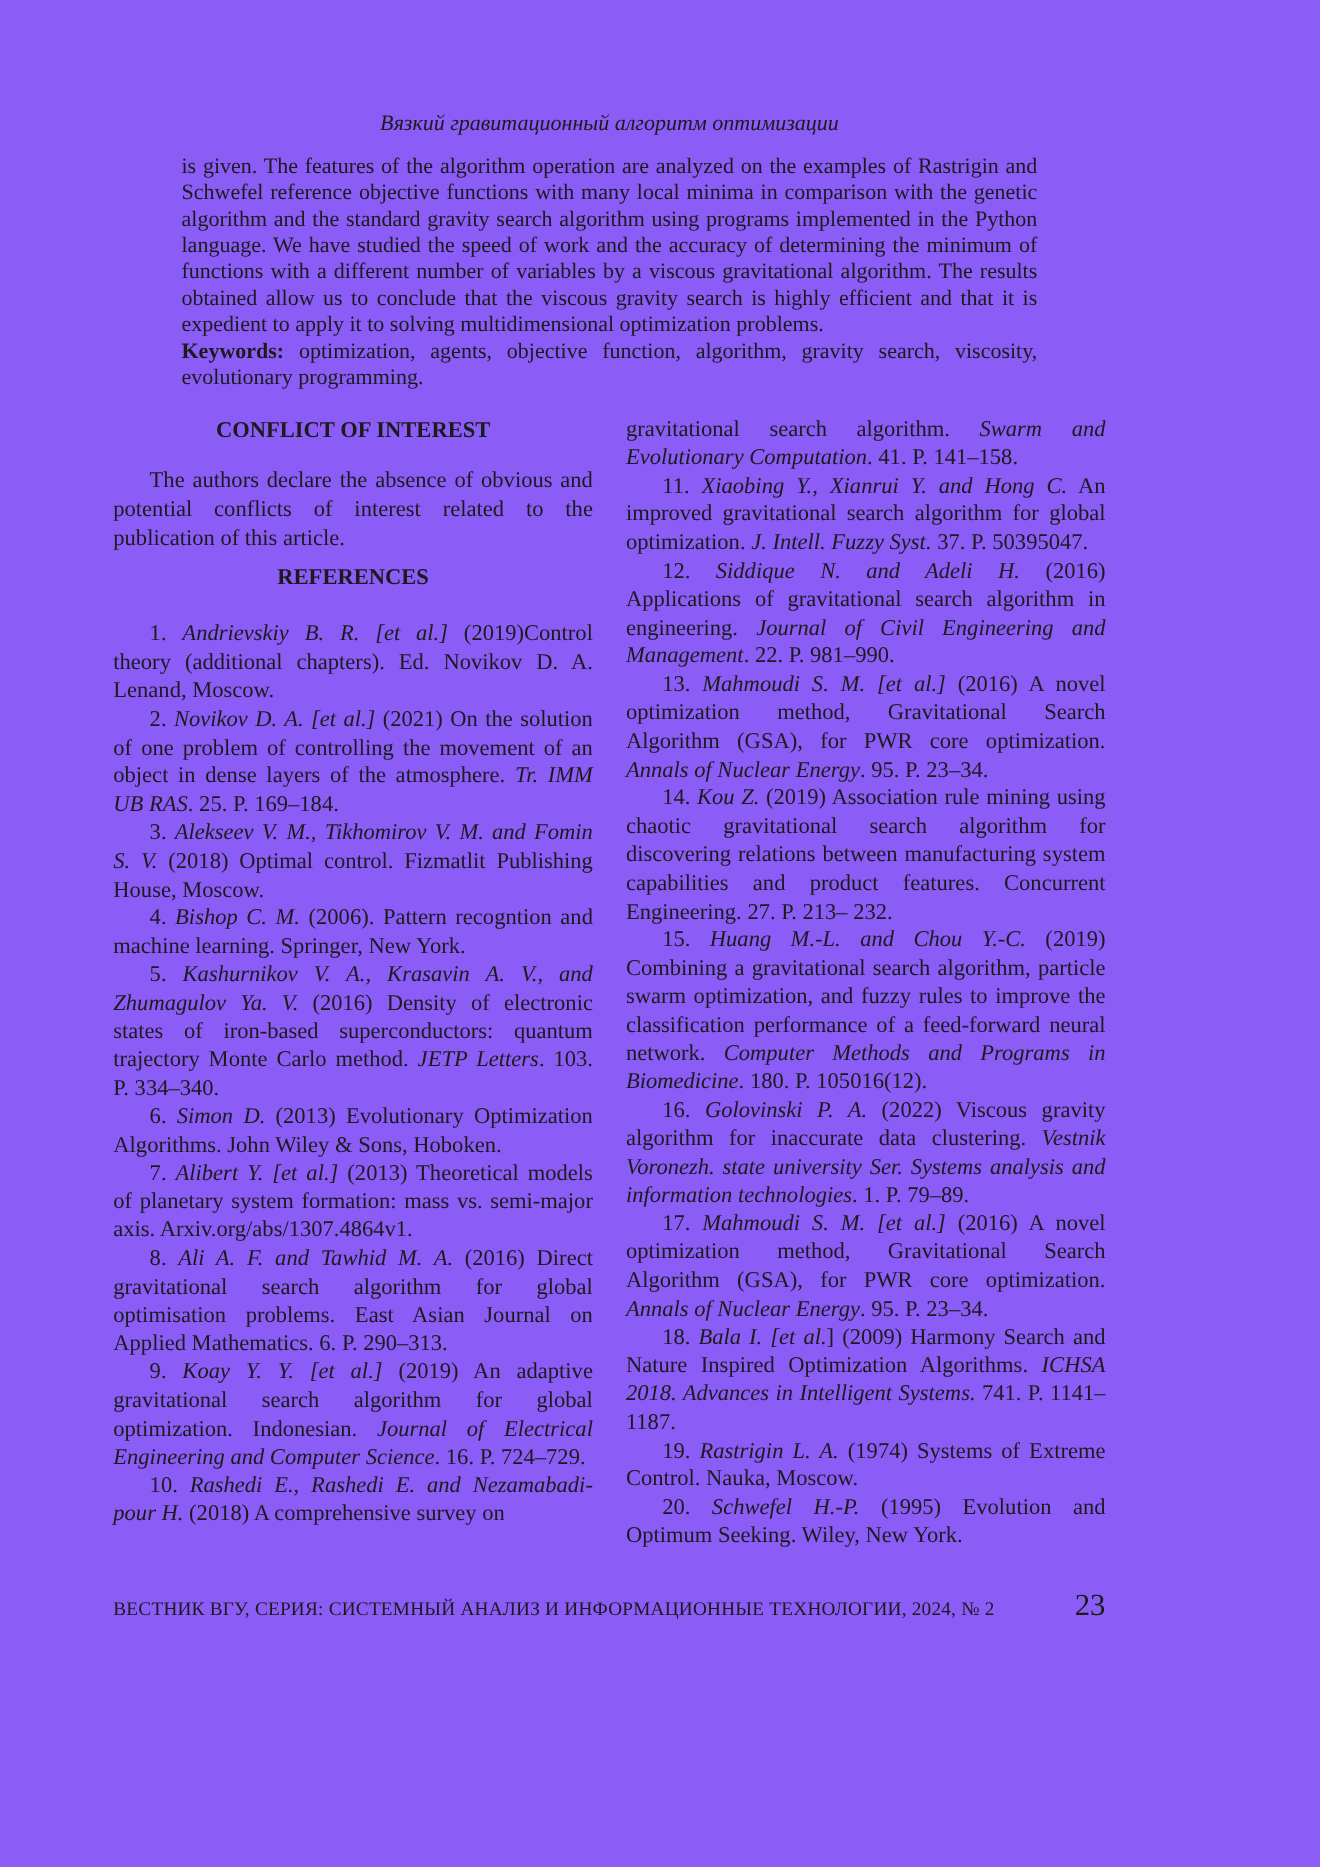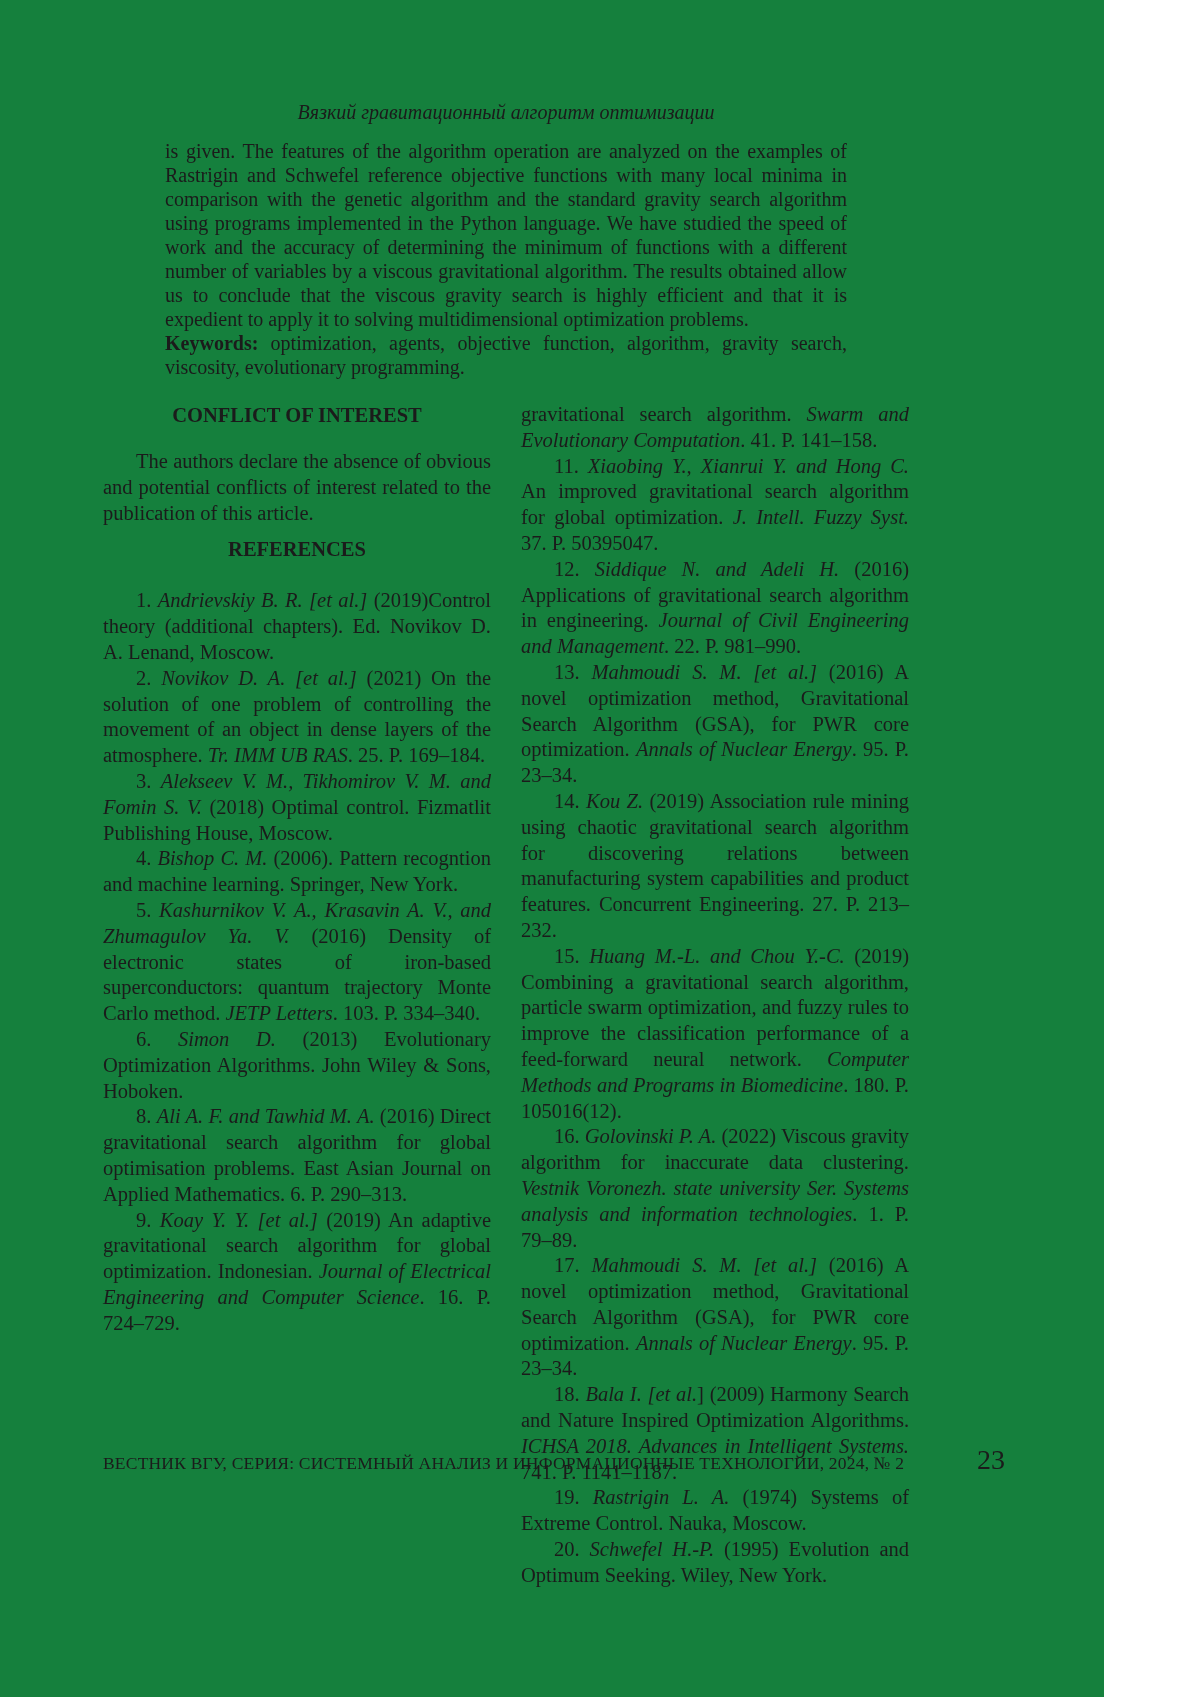--- a/index.html
+++ b/index.html
@@ -1,21 +1,21 @@
 <!DOCTYPE html>
 <html lang="en"><head>
 <meta charset="utf-8">
 <style>
   * { box-sizing: border-box; }
   html, body { margin: 0; padding: 0; background: #ffffff; }
   .page {
-    width: 1104px;
+    width: 1200px;
     height: 1697px;
     position: relative;
-    background: #15803d;
+    background: #8b5cf6;
     font-family: "Liberation Serif", "DejaVu Serif", serif;
     color: #1b1b1b;
     padding: 100px 195px 0 103px;
     overflow: hidden;
   }
   .running-head {
     font-style: italic;
     text-align: center;
     font-size: 20px;
     line-height: 24px;
@@ -91,22 +91,24 @@
       <h2 class="col-heading">CONFLICT OF INTEREST</h2>
       <p class="body-par">The authors declare the absence of obvious and potential conflicts of interest related to the publication of this article.</p>
       <h2 class="col-heading refs-heading">REFERENCES</h2>
       <div id="refs-left">
           <p class="ref"><span>1. </span><i>Andrievskiy B. R. [et al.]</i><span> (2019)Control theory (additional chapters). Ed. Novikov D. A. Lenand, Moscow.</span></p>
           <p class="ref"><span>2. </span><i>Novikov D. A. [et al.]</i><span> (2021) On the solution of one problem of controlling the movement of an object in dense layers of the atmosphere. </span><i>Tr. IMM UB RAS</i><span>. 25. P. 169–184.</span></p>
           <p class="ref"><span>3. </span><i>Alekseev V. M., Tikhomirov V. M. and Fomin S. V.</i><span> (2018) Optimal control. Fizmatlit Publishing House, Moscow.</span></p>
           <p class="ref"><span>4. </span><i>Bishop C. M.</i><span> (2006). Pattern recogntion and machine learning. Springer, New York.</span></p>
           <p class="ref"><span>5. </span><i>Kashurnikov V. A., Krasavin A. V., and Zhumagulov Ya. V.</i><span> (2016) Density of electronic states of iron-based superconductors: quantum trajectory Monte Carlo method. </span><i>JETP Letters</i><span>. 103. P. 334–340.</span></p>
           <p class="ref"><span>6. </span><i>Simon D.</i><span> (2013) Evolutionary Optimization Algorithms. John Wiley &amp; Sons, Hoboken.</span></p>
+          <p class="ref"><span>7. </span><i>Alibert Y. [et al.]</i><span> (2013) Theoretical models of planetary system formation: mass vs. semi-major axis. Arxiv.org/abs/1307.4864v1.</span></p>
           <p class="ref"><span>8. </span><i>Ali A. F. and Tawhid M. A.</i><span> (2016) Direct gravitational search algorithm for global optimisation problems. East Asian Journal on Applied Mathematics. 6. P. 290–313.</span></p>
           <p class="ref"><span>9. </span><i>Koay Y. Y. [et al.]</i><span> (2019) An adaptive gravitational search algorithm for global optimization. Indonesian. </span><i>Journal of Electrical Engineering and Computer Science</i><span>. 16. P. 724–729.</span></p>
+          <p class="ref"><span>10. </span><i>Rashedi E., Rashedi E. and Nezamabadi-pour H.</i><span> (2018) A comprehensive survey on</span></p>
         </div>
     </div>
 
     <div class="col">
       <div id="refs-right">
           <p class="ref cont"><span>gravitational search algorithm. </span><i>Swarm and Evolutionary Computation</i><span>. 41. P. 141–158.</span></p>
           <p class="ref"><span>11. </span><i>Xiaobing Y., Xianrui Y. and Hong C.</i><span> An improved gravitational search algorithm for global optimization. </span><i>J. Intell. Fuzzy Syst.</i><span> 37. P. 50395047.</span></p>
           <p class="ref"><span>12. </span><i>Siddique N. and Adeli H.</i><span> (2016) Applications of gravitational search algorithm in engineering. </span><i>Journal of Civil Engineering and Management</i><span>. 22. P. 981–990.</span></p>
           <p class="ref"><span>13. </span><i>Mahmoudi S. M. [et al.]</i><span> (2016) A novel optimization method, Gravitational Search Algorithm (GSA), for PWR core optimization. </span><i>Annals of Nuclear Energy</i><span>. 95. P. 23–34.</span></p>
           <p class="ref"><span>14. </span><i>Kou Z.</i><span> (2019) Association rule mining using chaotic gravitational search algorithm for discovering relations between manufacturing system capabilities and product features. Concurrent Engineering. 27. P. 213– 232.</span></p>

